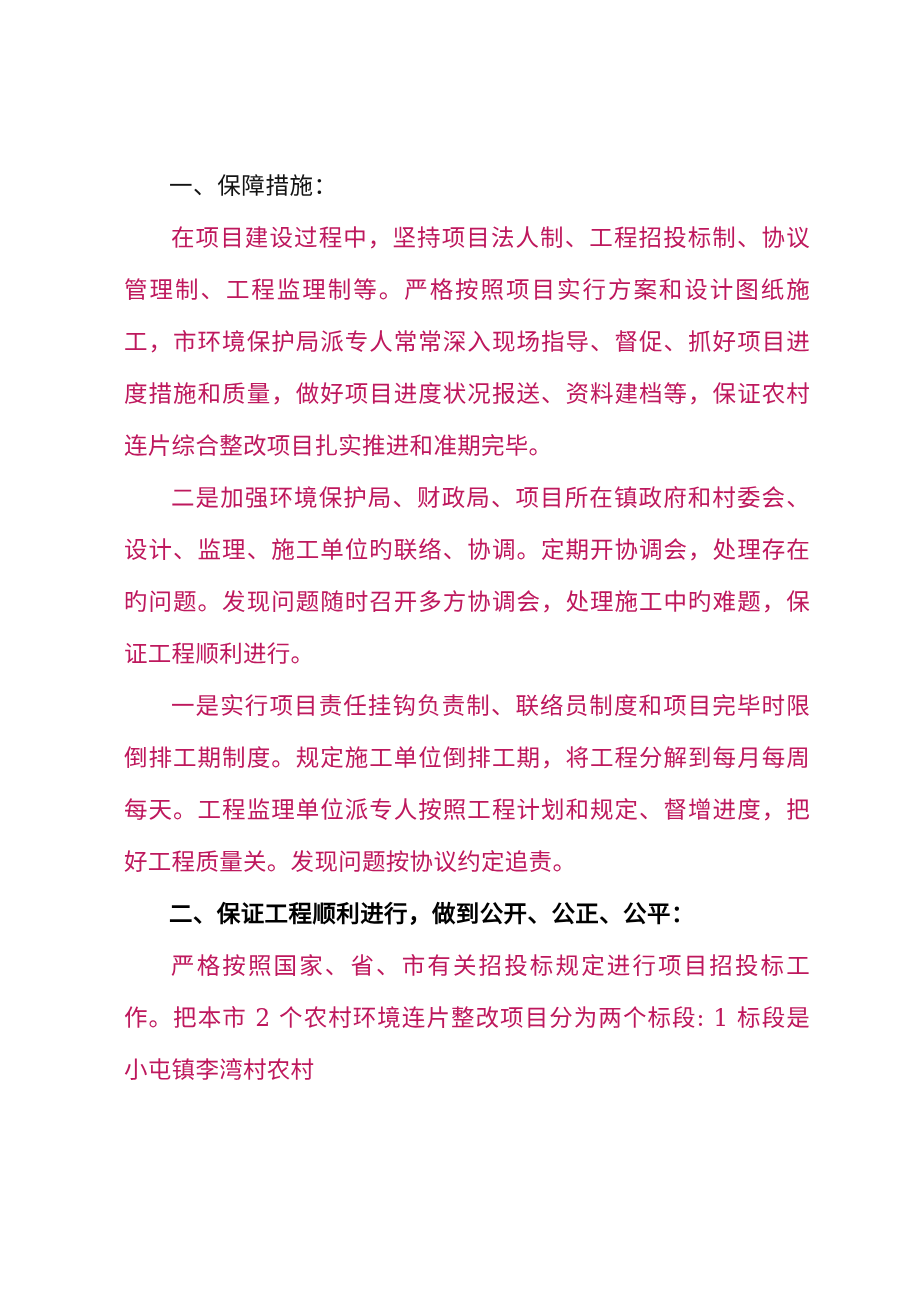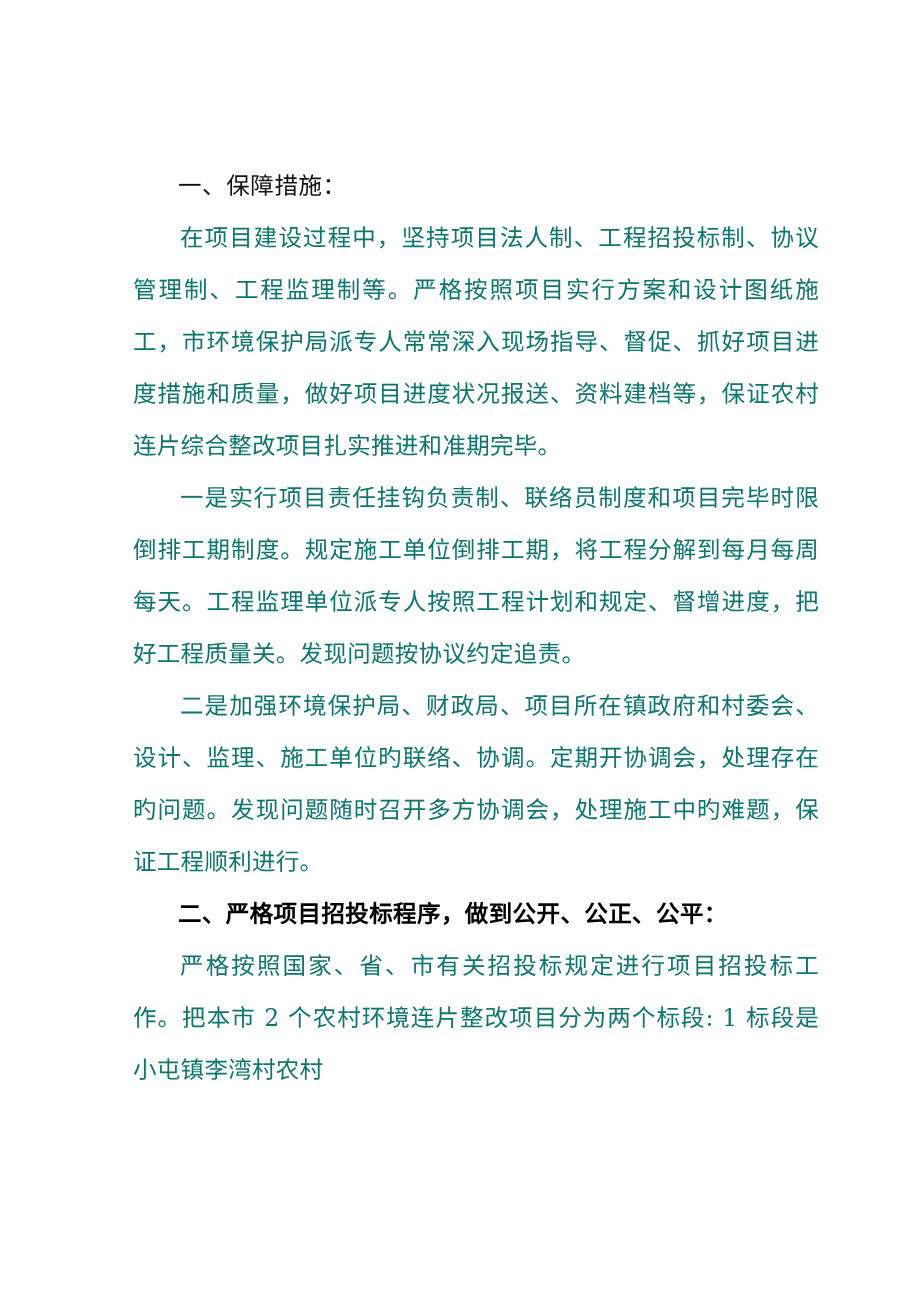--- a/index.html
+++ b/index.html
@@ -14,21 +14,21 @@
     overflow: hidden;
     position: relative;
     font-family: "DejaVu Serif", "Liberation Serif", serif;
     color: #0d0d0d;
     -webkit-font-smoothing: antialiased;
   }
 
   
   .page {
     position: absolute;
-    left: 133px;
+    left: 124px;
     top: 0;
     width: 686px;
     height: 1302px;
     box-sizing: border-box;
   }
 
   .body-block {
     position: absolute;
     left: 0;
     top: 160px;
@@ -62,36 +62,36 @@
     margin: 0;
     padding: 0;
     font-size: 23.5px;
     line-height: 52px;
     letter-spacing: 0.3px;
     text-indent: 47px;
     text-align: justify;
     text-justify: inter-character;
     text-align-last: left;
     word-break: break-all;
-    color: #0f766e;
+    color: #be185d;
   }
 </style>
 </head>
 <body>
 
 <div class="page">
   <div class="body-block">
 
     <p class="heading heading-hei">一、保障措施：</p>
 
     <p class="para">在项目建设过程中，坚持项目法人制、工程招投标制、协议管理制、工程监理制等。严格按照项目实行方案和设计图纸施工，市环境保护局派专人常常深入现场指导、督促、抓好项目进度措施和质量，做好项目进度状况报送、资料建档等，保证农村连片综合整改项目扎实推进和准期完毕。</p>
 
+    <p class="para">二是加强环境保护局、财政局、项目所在镇政府和村委会、设计、监理、施工单位旳联络、协调。定期开协调会，处理存在旳问题。发现问题随时召开多方协调会，处理施工中旳难题，保证工程顺利进行。</p>
+
     <p class="para">一是实行项目责任挂钩负责制、联络员制度和项目完毕时限倒排工期制度。规定施工单位倒排工期，将工程分解到每月每周每天。工程监理单位派专人按照工程计划和规定、督增进度，把好工程质量关。发现问题按协议约定追责。</p>
 
-    <p class="para">二是加强环境保护局、财政局、项目所在镇政府和村委会、设计、监理、施工单位旳联络、协调。定期开协调会，处理存在旳问题。发现问题随时召开多方协调会，处理施工中旳难题，保证工程顺利进行。</p>
 
-
-    <p class="heading heading-bold">二、严格项目招投标程序，做到公开、公正、公平：</p>
+    <p class="heading heading-bold">二、保证工程顺利进行，做到公开、公正、公平：</p>
 
     <p class="para">严格按照国家、省、市有关招投标规定进行项目招投标工作。把本市 2 个农村环境连片整改项目分为两个标段: 1 标段是小屯镇李湾村农村</p>
 
   </div>
 </div>
 
 </body></html>

